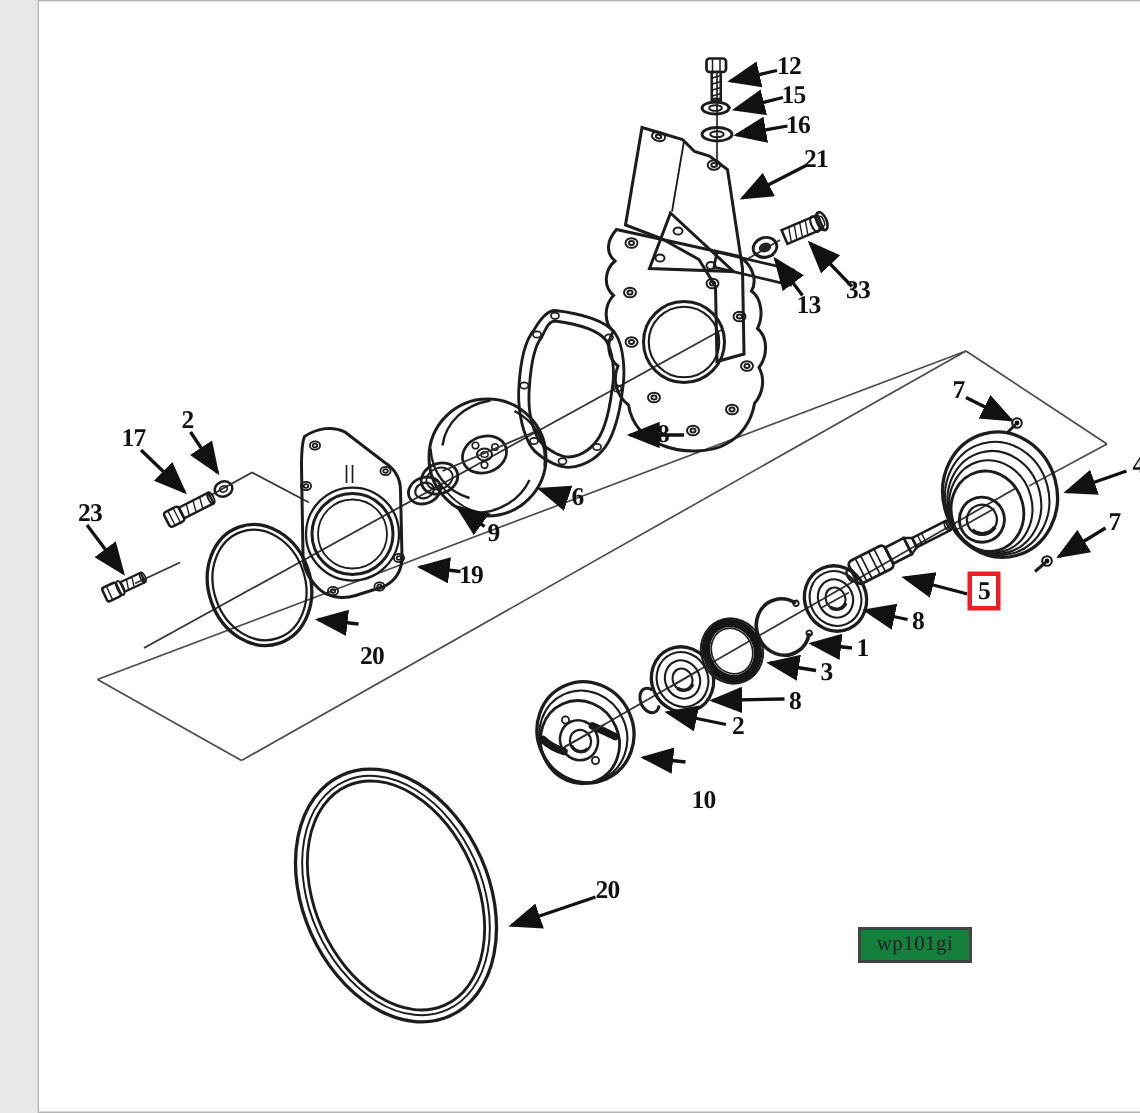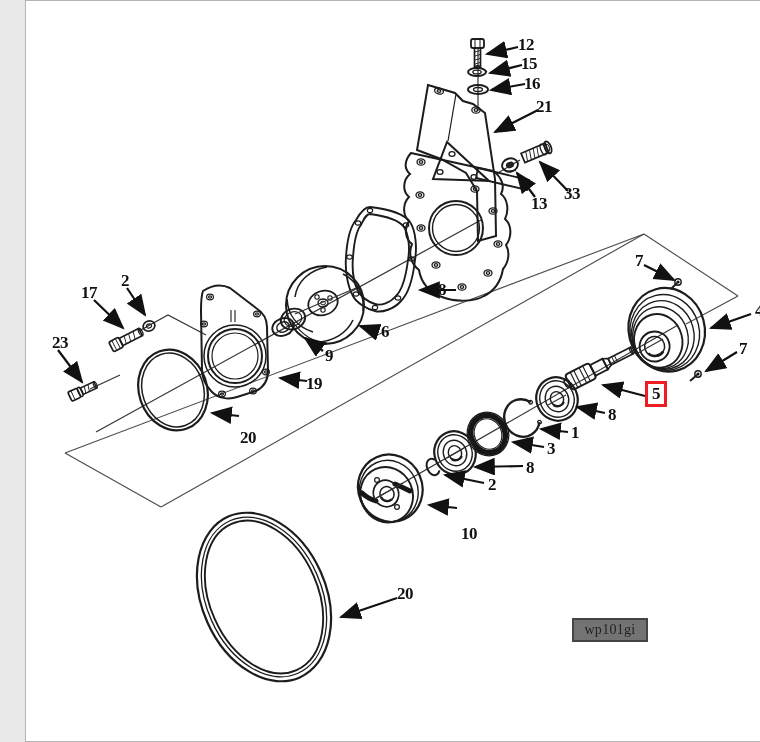--- a/index.html
+++ b/index.html
@@ -14,21 +14,21 @@
     position:absolute;transform:translate(-50%,-50%);
     font-size:17px;font-weight:bold;color:#111;line-height:1;
     letter-spacing:-0.5px;white-space:nowrap;user-select:none;
   }
   .callout.highlight{
     border:3px solid #ee1c23;background:#ffffff;
     padding:1px 4px 2px 4px;transform:translate(-50%,-50%);
   }
   #drawing-code{
     position:absolute;left:546px;top:617px;width:76px;height:24px;
-    border:2px solid #444;box-sizing:border-box;background:#737373;
+    border:2px solid #444;box-sizing:border-box;background:#15803d;
     display:flex;align-items:center;justify-content:center;
     font-size:14px;color:#222;font-weight:400;letter-spacing:0.3px;
   }
   svg .ln{stroke:#1c1c1c;fill:none;}
 </style>
 </head>
 <body>
 
 <div id="stage">
 

